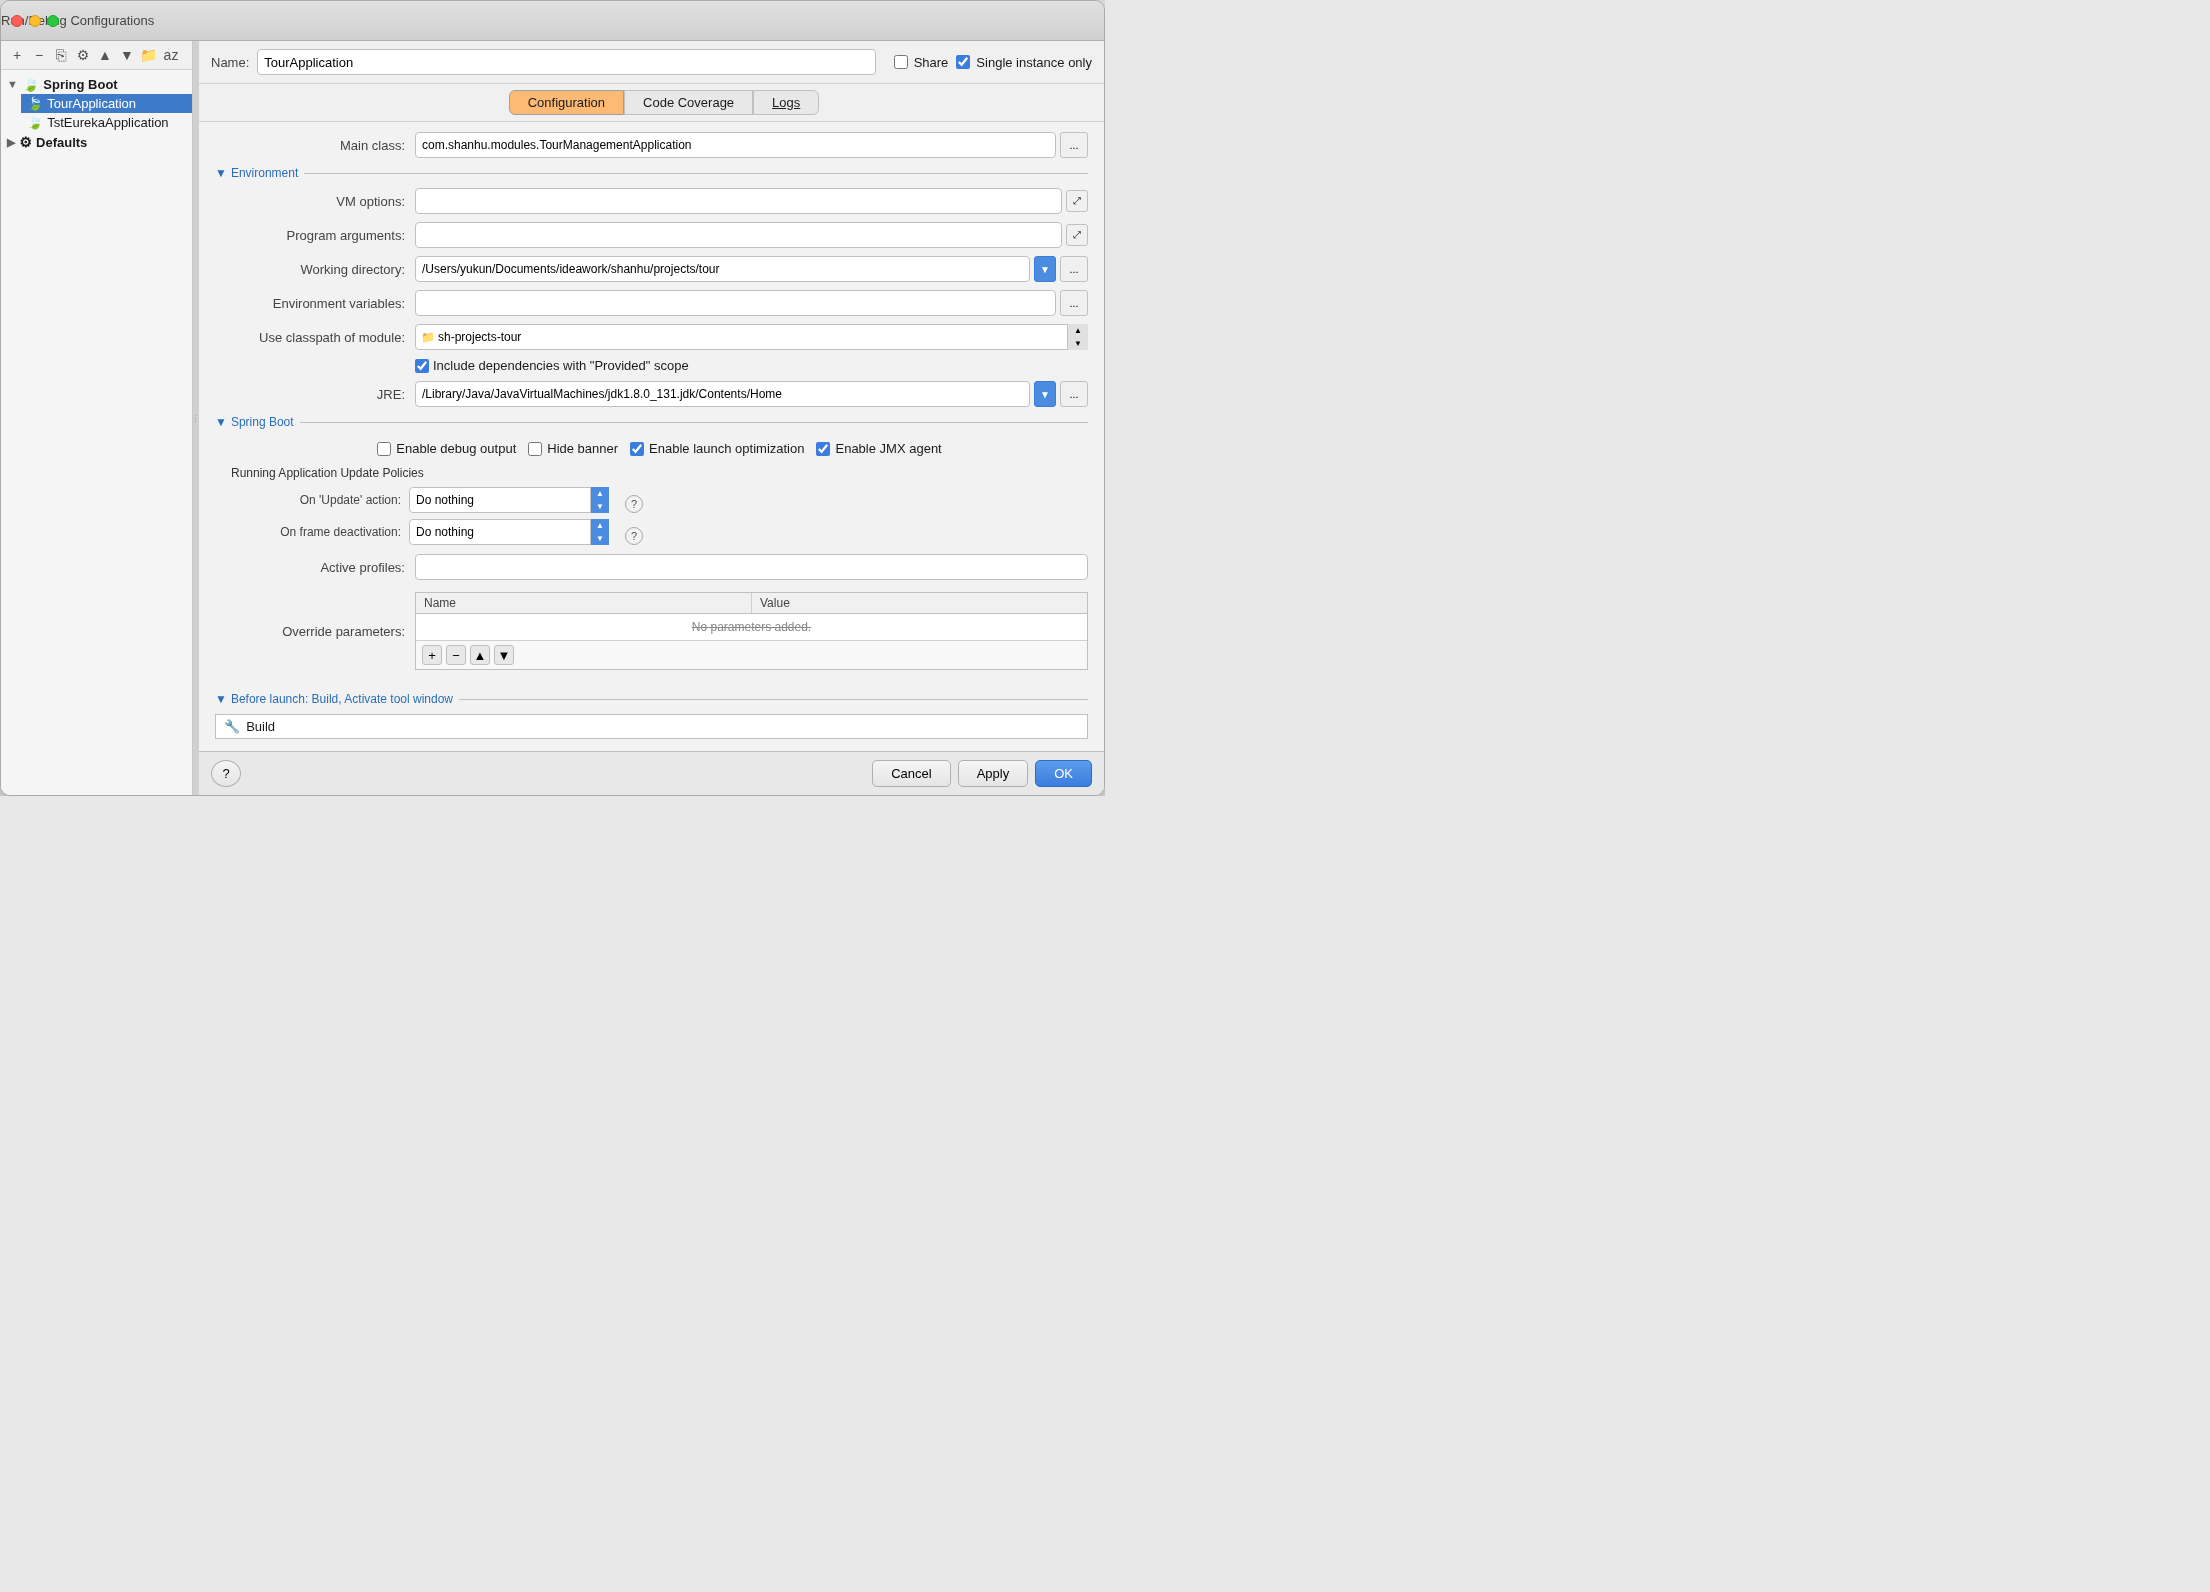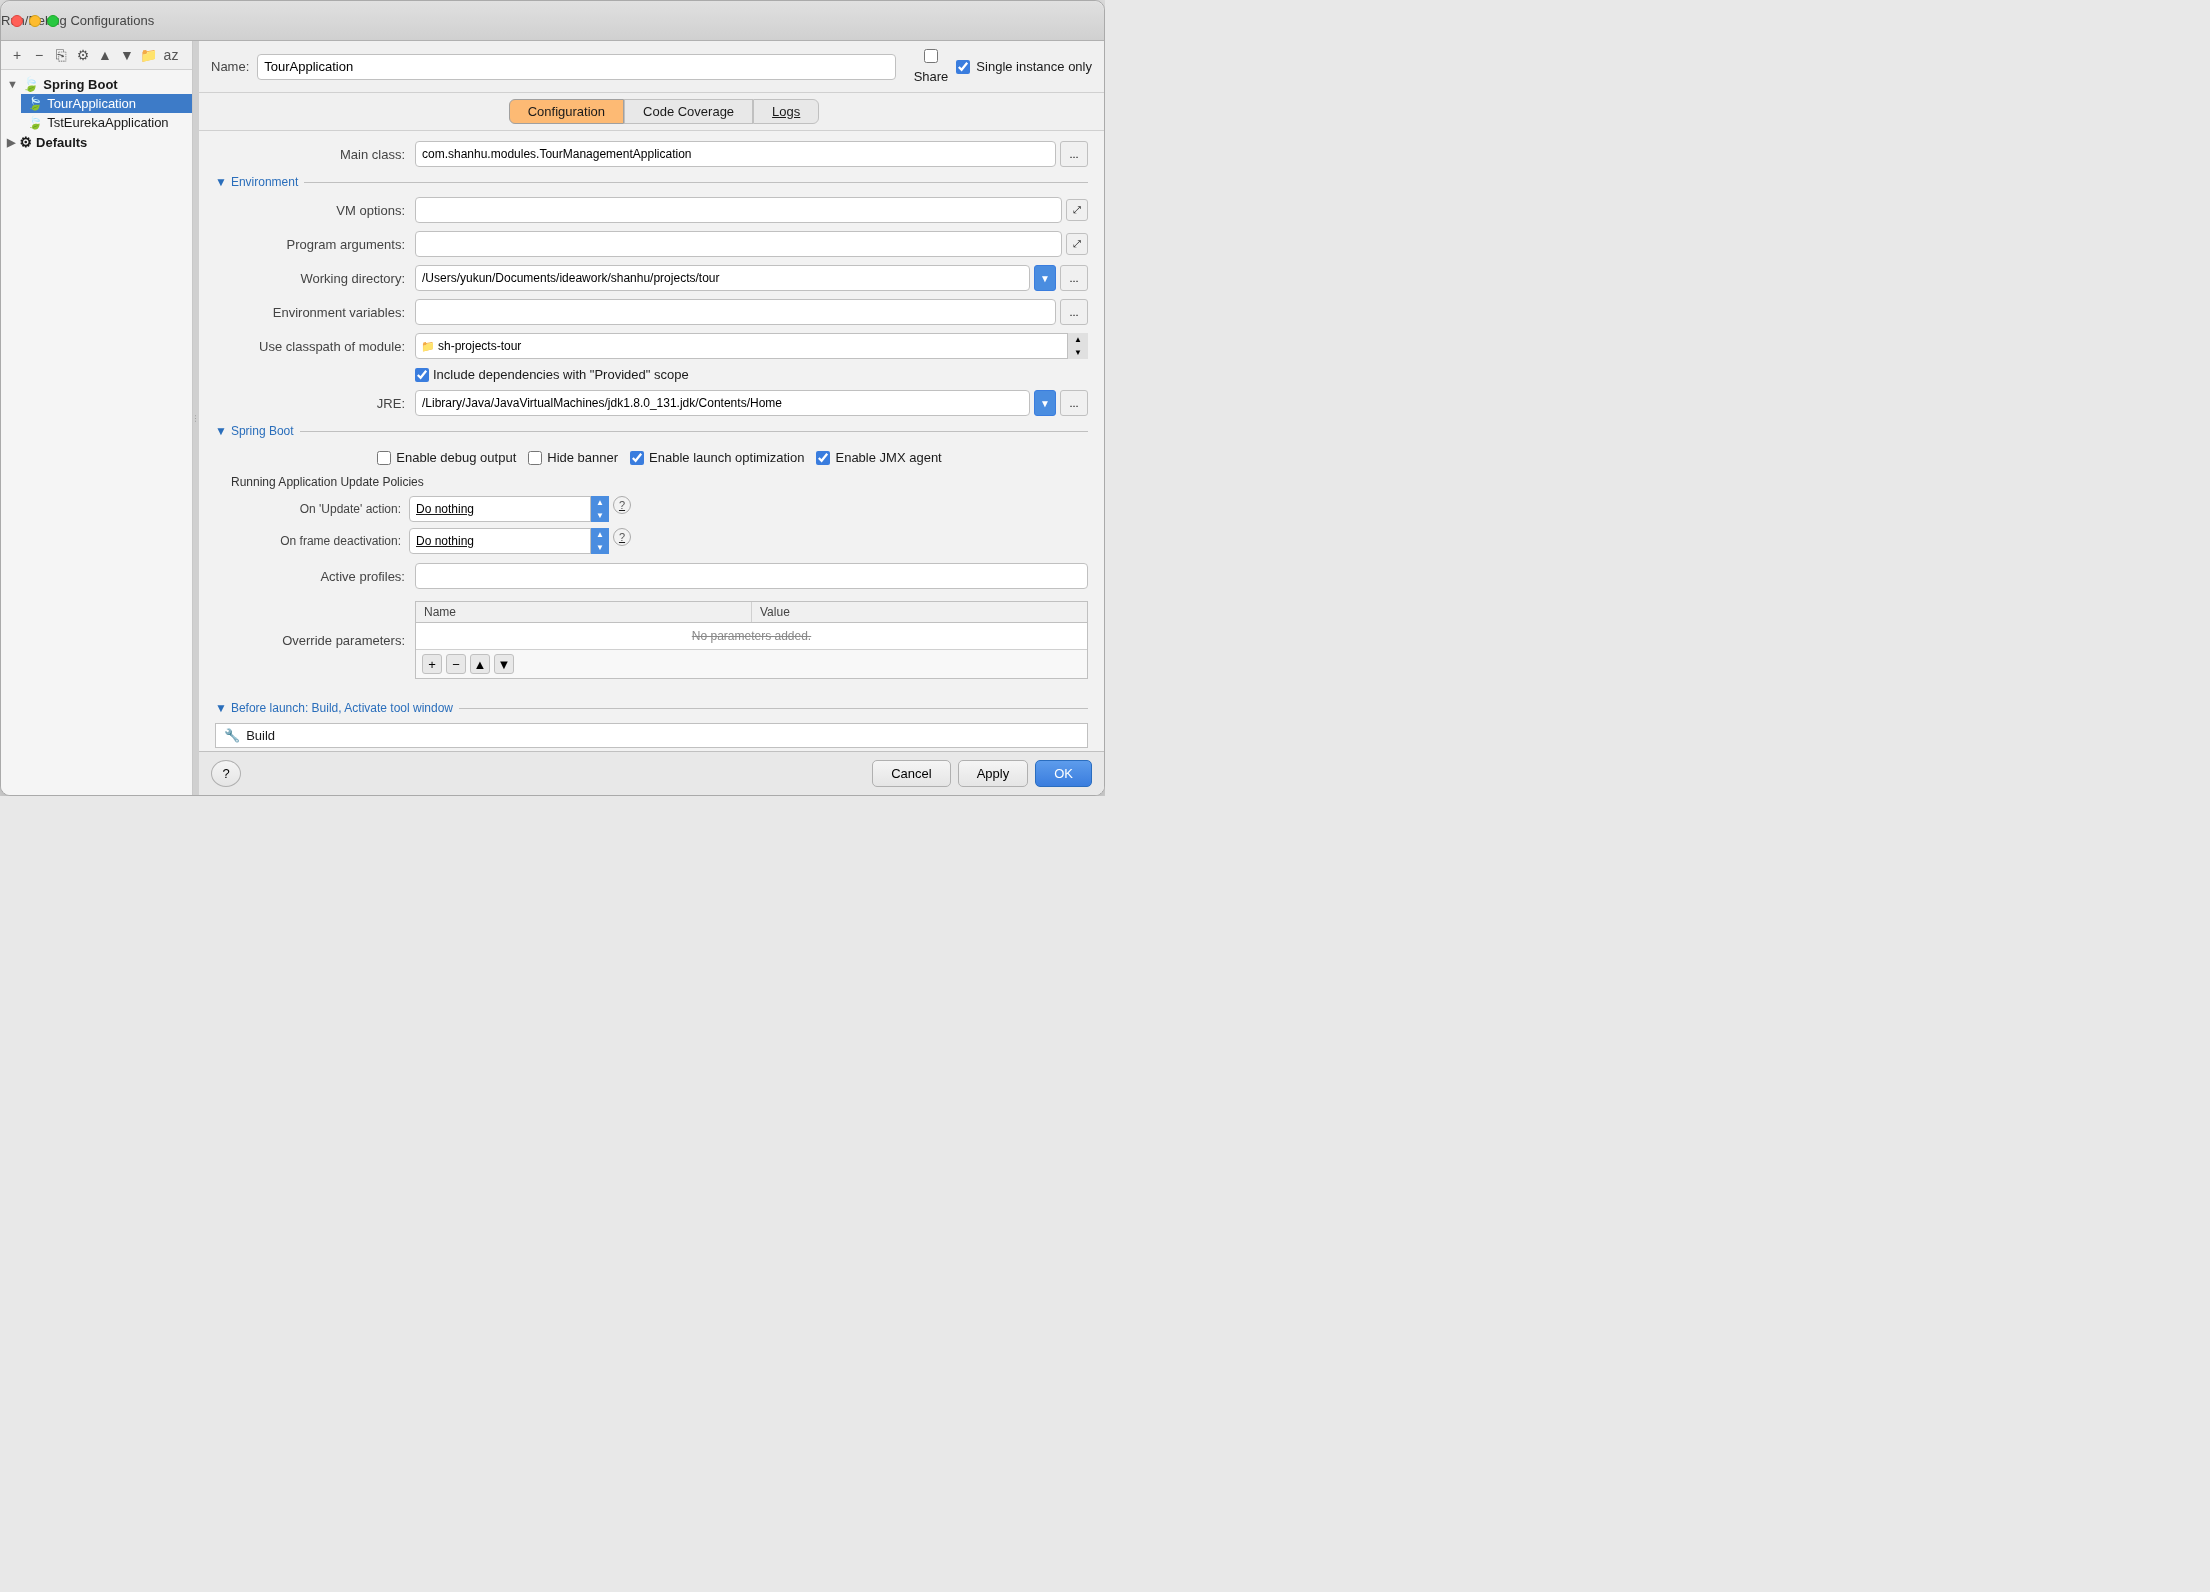--- a/index.html
+++ b/index.html
@@ -135,21 +135,20 @@
       border-radius: 4px;
       padding: 0 6px;
       font-size: 13px;
       background: white;
     }
     .share-area {
       display: flex;
       align-items: center;
       gap: 6px;
       margin-left: 10px;
-      flex-direction: column;
     }
     .single-instance-area {
       display: flex;
       align-items: center;
       gap: 6px;
     }
     .tab-bar {
       display: flex;
       justify-content: center;
       gap: 0;
@@ -272,23 +271,22 @@
       gap: 8px;
     }
     .policy-label {
       width: 170px;
       text-align: right;
       color: #444;
       font-size: 12px;
     }
     .policy-select-wrap {
       display: flex;
-      align-items: flex-start;
-      gap: 4px;
-      text-decoration: underline;
+      align-items: flex-end;
+      gap: 16px;
     }
     .help-icon {
       width: 18px;
       height: 18px;
       border-radius: 50%;
       border: 1px solid #aaa;
       display: flex;
       align-items: center;
       justify-content: center;
       font-size: 11px;

